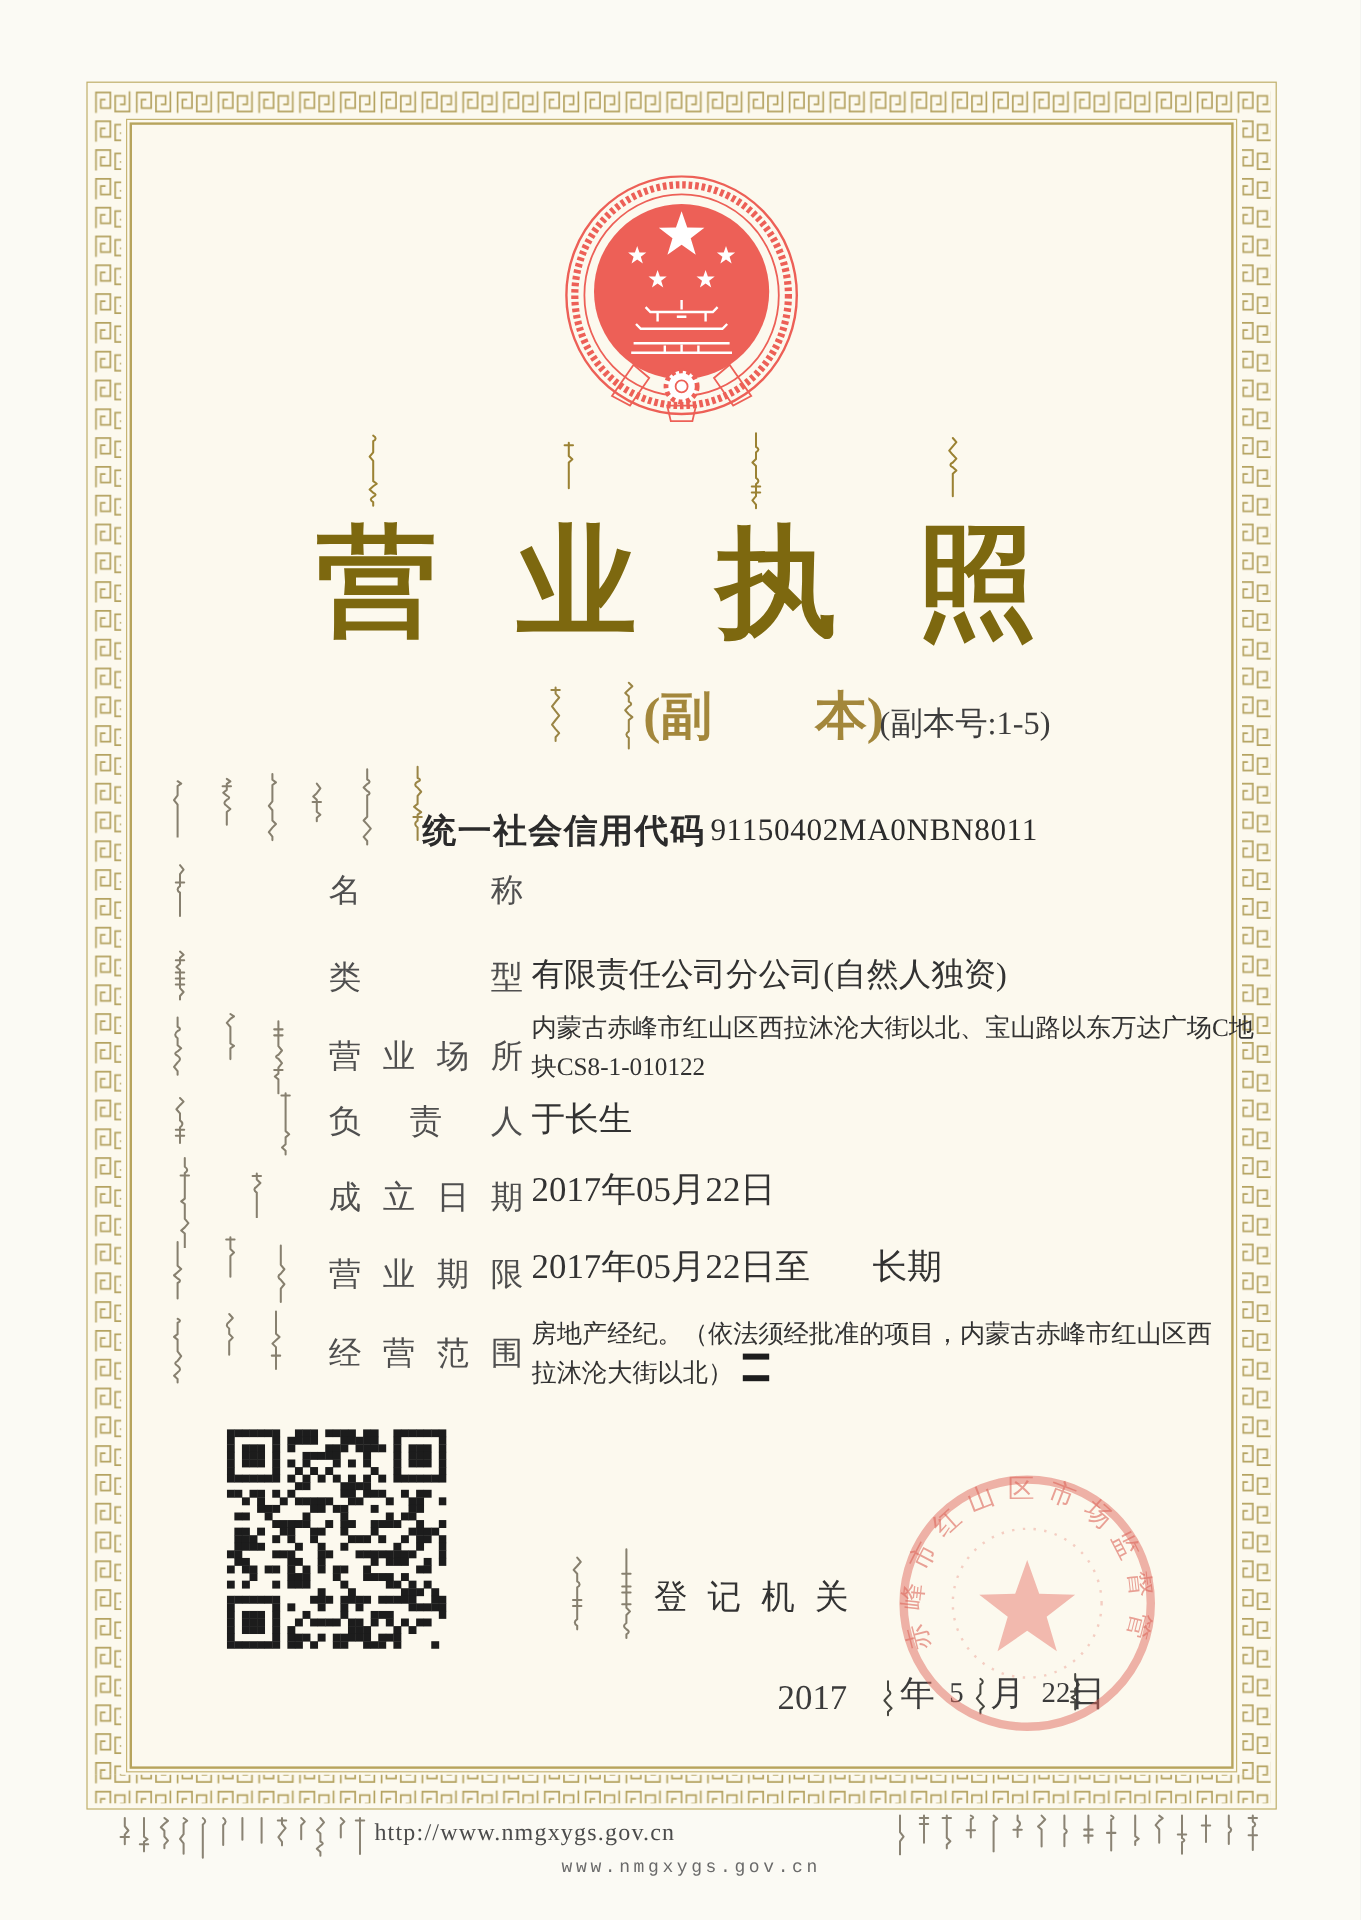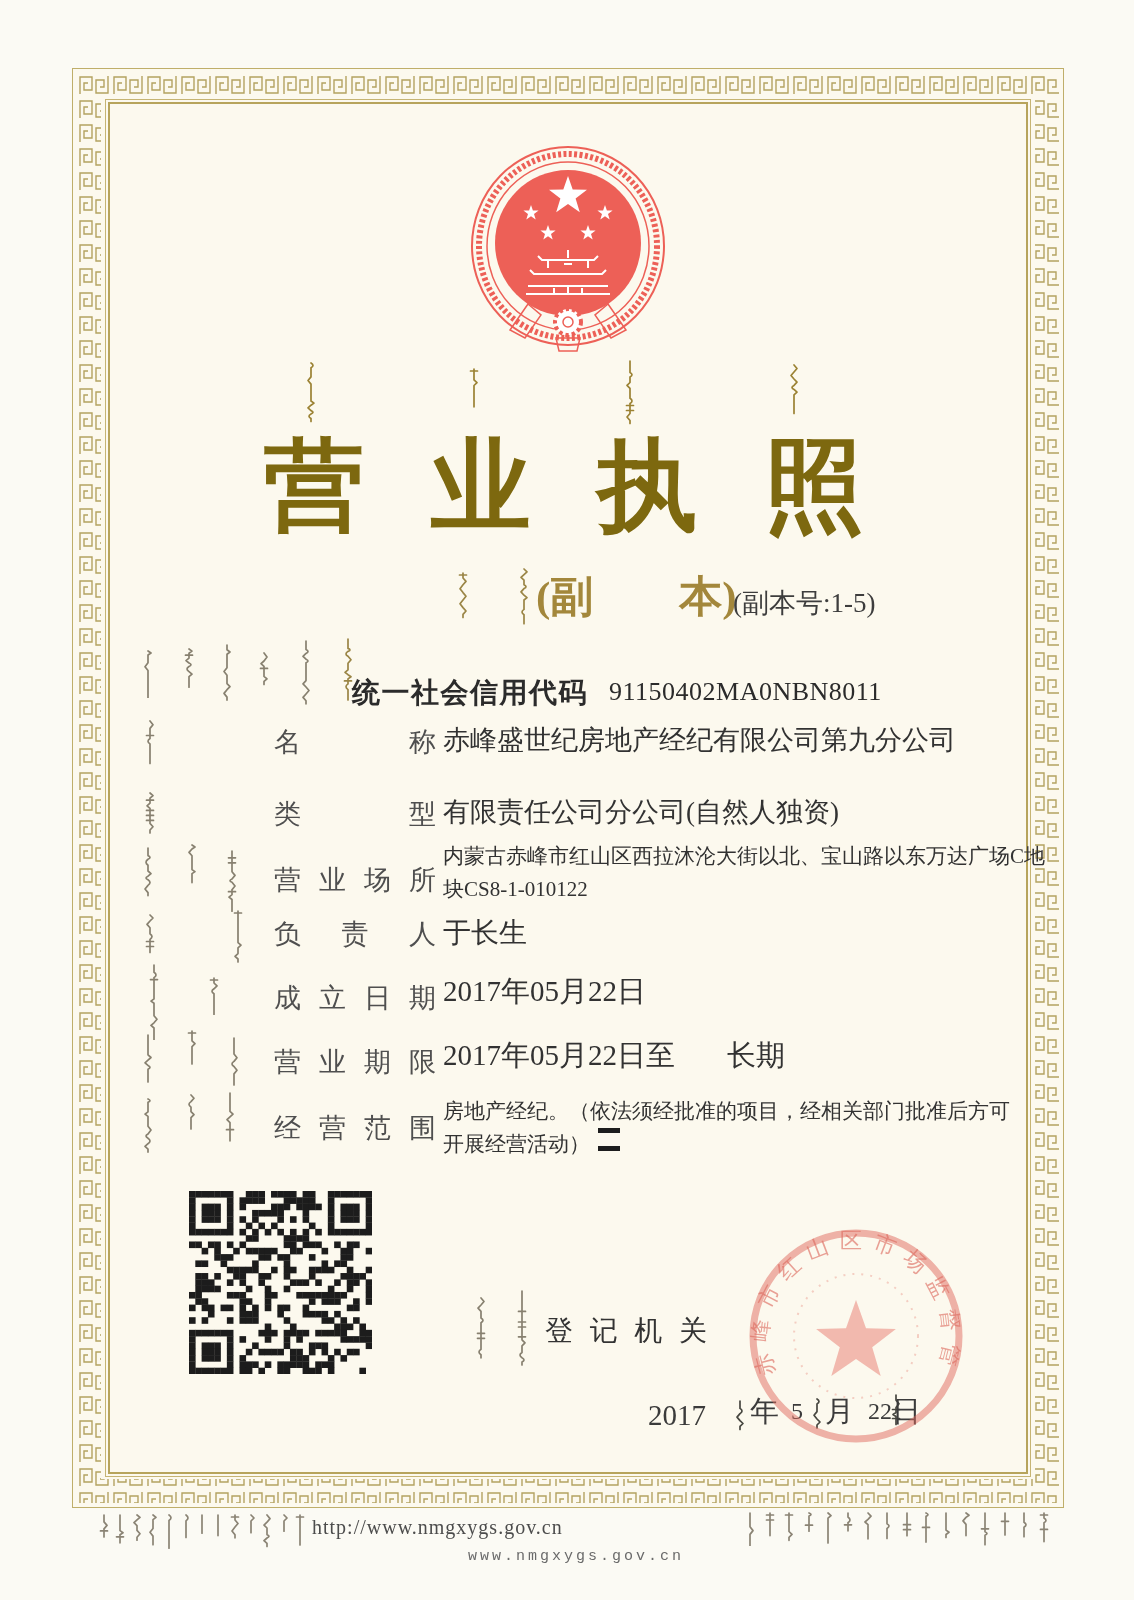--- a/index.html
+++ b/index.html
@@ -14,21 +14,21 @@
   .inner2{position:absolute;left:35px;top:33px;right:35px;bottom:33px;border:2px solid #b7a45c;}
   
   .title{position:absolute;left:264px;top:430px;width:600px;font-size:100px;line-height:1.1;
          font-weight:900;color:#7d680f;font-family:"Liberation Sans", sans-serif;}
   .jchars{display:flex;justify-content:space-between;}
   .subtitle{position:absolute;left:536px;top:568px;font-size:43px;color:#a3873b;font-weight:600;}
   .copyno{position:absolute;left:733px;top:585px;font-size:27px;color:#3d3d3d;}
   
   .cc-label{position:absolute;left:352px;top:674px;font-size:28px;font-weight:600;color:#2b2b2b;
             letter-spacing:1.5px;font-family:"Liberation Sans", sans-serif;}
-  .cc-value{position:absolute;left:592px;top:677px;font-size:26px;letter-spacing:.5px;color:#2b2b2b;margin-left:17px;}
+  .cc-value{position:absolute;left:592px;top:677px;font-size:26px;letter-spacing:.5px;color:#2b2b2b;}
   
   .row-label{position:absolute;width:162px;font-size:27px;color:#4f4f4f;}
   .row-value{position:absolute;font-size:27px;color:#323232;}
   .endmark{display:inline-block;width:22px;height:13px;margin-left:8px;vertical-align:baseline;
            border-top:5px solid #1d1d1d;border-bottom:5px solid #1d1d1d;}
   
   .mg{position:absolute;color:#87806f;line-height:0;}
   .mgi{display:inline-block;color:#474740;line-height:0;}
   .gold{color:#9b8233;}
   .gold2{color:#9a8545;}
@@ -152,21 +152,20 @@
   <div class="cc-label">统一社会信用代码</div>
   <div class="cc-value">91150402MA0NBN8011</div>
 
   <i class="mg" style="left:142px;top:718px"><svg width="16" height="52" viewBox="0 0 16 52">
         <path d="M8 3 l3.0 3.7 l-3.0 3.7 v5.1 m-3.5 2 h7 m-3.5 -2 v5 q-4.0 2.7 0 5.4 v4.5 v6.7 v5.3 v3" fill="none" stroke="currentColor" stroke-width="1.7" stroke-linecap="round" stroke-linejoin="round"></path>
       </svg></i>
   <div class="row-label jchars" style="left:274px;top:724px">
       <span>名</span>
       <span>称</span>
     </div>
-  <div class="row-value" style="left:443px;top:722px">赤峰盛世纪房地产经纪有限公司第九分公司</div>
 
   <i class="mg" style="left:142px;top:790px"><svg width="16" height="46" viewBox="0 0 16 46">
         <path d="M8 3 l3.0 2.6 l-3.0 2.6 m-3.5 2 h7 m-3.5 -2 v5 l-3.0 2.6 l3.0 2.6 m-3.5 2 h7 m-3.5 -2 v5 m-3.5 2 h7 m-3.5 -2 v5 m-3.5 2 h7 m-3.5 -2 v5 l3.0 3.3 l-3.0 3.3 v3" fill="none" stroke="currentColor" stroke-width="1.7" stroke-linecap="round" stroke-linejoin="round"></path>
       </svg></i>
   <div class="row-label jchars" style="left:274px;top:796px">
       <span>类</span>
       <span>型</span>
     </div>
   <div class="row-value" style="left:443px;top:794px">有限责任公司分公司(自然人独资)</div>
 
@@ -243,21 +242,21 @@
   <i class="mg" style="left:222px;top:1090px"><svg width="16" height="54" viewBox="0 0 16 54">
         <path d="M8 3 v8.1 v5.6 v4.7 l3.0 2.7 l-3.0 2.7 l-3.0 2.9 l3.0 2.9 v5.1 m-3.5 2 h7 m-3.5 -2 v5 v5.1 v3" fill="none" stroke="currentColor" stroke-width="1.7" stroke-linecap="round" stroke-linejoin="round"></path>
       </svg></i>
   <div class="row-label jchars" style="left:274px;top:1110px">
       <span>经</span>
       <span>营</span>
       <span>范</span>
       <span>围</span>
     </div>
   <div class="row-value" style="left:443px;top:1095px;width:575px;font-size:21px;line-height:33px">
-    <span>房地产经纪。（依法须经批准的项目，经相关部门批准后方可开展经营活动）</span><span class="endmark"></span>
+    <span>房地产经纪。（依法须经批准的项目，内蒙古赤峰市红山区西拉沐沦大街以北）</span><span class="endmark"></span>
   </div>
 
   <svg id="qr" class="abs" style="left:189px;top:1191px" width="183" height="183">
       <g fill="#1c1c1c">
         <rect x="0.00" y="50.48" width="6.61" height="6.61"></rect>
         <rect x="0.00" y="100.97" width="6.61" height="6.61"></rect>
         <rect x="0.00" y="113.59" width="6.61" height="6.61"></rect>
         <rect x="0.00" y="126.21" width="6.61" height="6.61"></rect>
         <rect x="6.31" y="50.48" width="6.61" height="6.61"></rect>
         <rect x="6.31" y="69.41" width="6.61" height="6.61"></rect>

